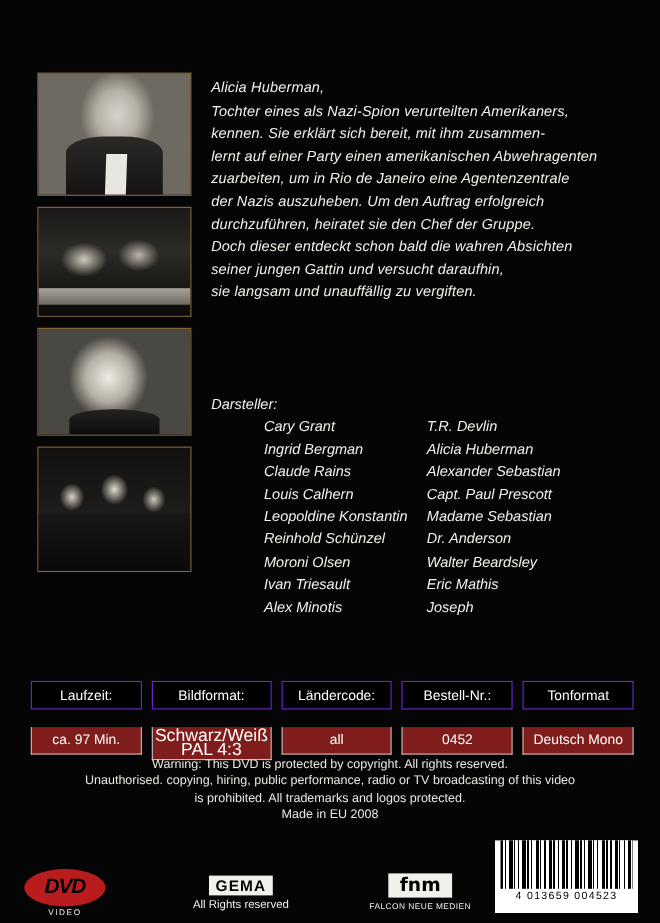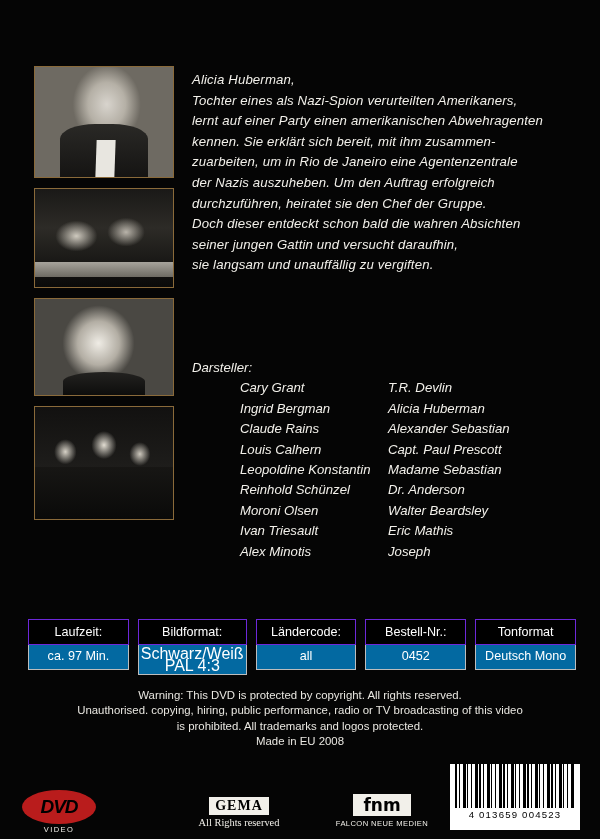--- a/index.html
+++ b/index.html
@@ -128,22 +128,23 @@
     padding:5px 2px 5px;
     line-height:14px;
     background:#000;
   }
   .spec-cell .vl{
     border:1px solid #bdbdbd;
     border-top:none;
     font-size:12.6px;
     padding:5px 2px 5px;
     line-height:13px;
-    background:#0369a1;
+    background:#7f1d1d;
     min-height:14px;
+    margin-top:16px;
   }
   .spec-cell .vl.two{
     font-size:16px;
     line-height:11.5px;
     padding:3px 2px 3px;
   }
   
   .warning{
     position:absolute;left:0;top:688px;width:600px;
     text-align:center;
@@ -166,21 +167,21 @@
     font-size:19px;
     letter-spacing:-1px;
     display:flex;align-items:center;justify-content:center;
     font-style:italic;
   }
   .dvd-sub{
     text-align:center;font-size:7.5px;letter-spacing:1.4px;color:#f2f0ea;
     margin-top:1px;
   }
   .gema{
-    position:absolute;left:184px;top:796px;text-align:center;width:110px;font-family:Liberation Serif, serif;
+    position:absolute;left:164px;top:796px;text-align:center;width:110px;
   }
   .gema-box{
     background:#f2f0ea;color:#000;font-weight:bold;font-size:14px;
     letter-spacing:1px;padding:1px 6px;display:inline-block;
   }
   .gema-sub{font-size:10.4px;color:#f2f0ea;margin-top:2px;}
   .fnm{
     position:absolute;left:330px;top:794px;text-align:center;width:104px;
   }
   .fnm-box{
@@ -227,22 +228,22 @@
     </div>
     <div class="still s4">
       <div class="ph"></div>
       <div class="row"></div>
     </div>
   </div>
 
   <div class="synopsis">
     <p>Alicia Huberman,</p>
     <p>Tochter eines als Nazi-Spion verurteilten Amerikaners,</p>
+    <p>kennen. Sie erklärt sich bereit, mit ihm zusammen-</p>
     <p>lernt auf einer Party einen amerikanischen Abwehragenten</p>
-    <p>kennen. Sie erklärt sich bereit, mit ihm zusammen-</p>
     <p>zuarbeiten, um in Rio de Janeiro eine Agentenzentrale</p>
     <p>der Nazis auszuheben. Um den Auftrag erfolgreich</p>
     <p>durchzuführen, heiratet sie den Chef der Gruppe.</p>
     <p>Doch dieser entdeckt schon bald die wahren Absichten</p>
     <p>seiner jungen Gattin und versucht daraufhin,</p>
     <p>sie langsam und unauffällig zu vergiften.</p>
   </div>
 
   <div class="cast">
     <div class="cast-title">Darsteller:</div>

